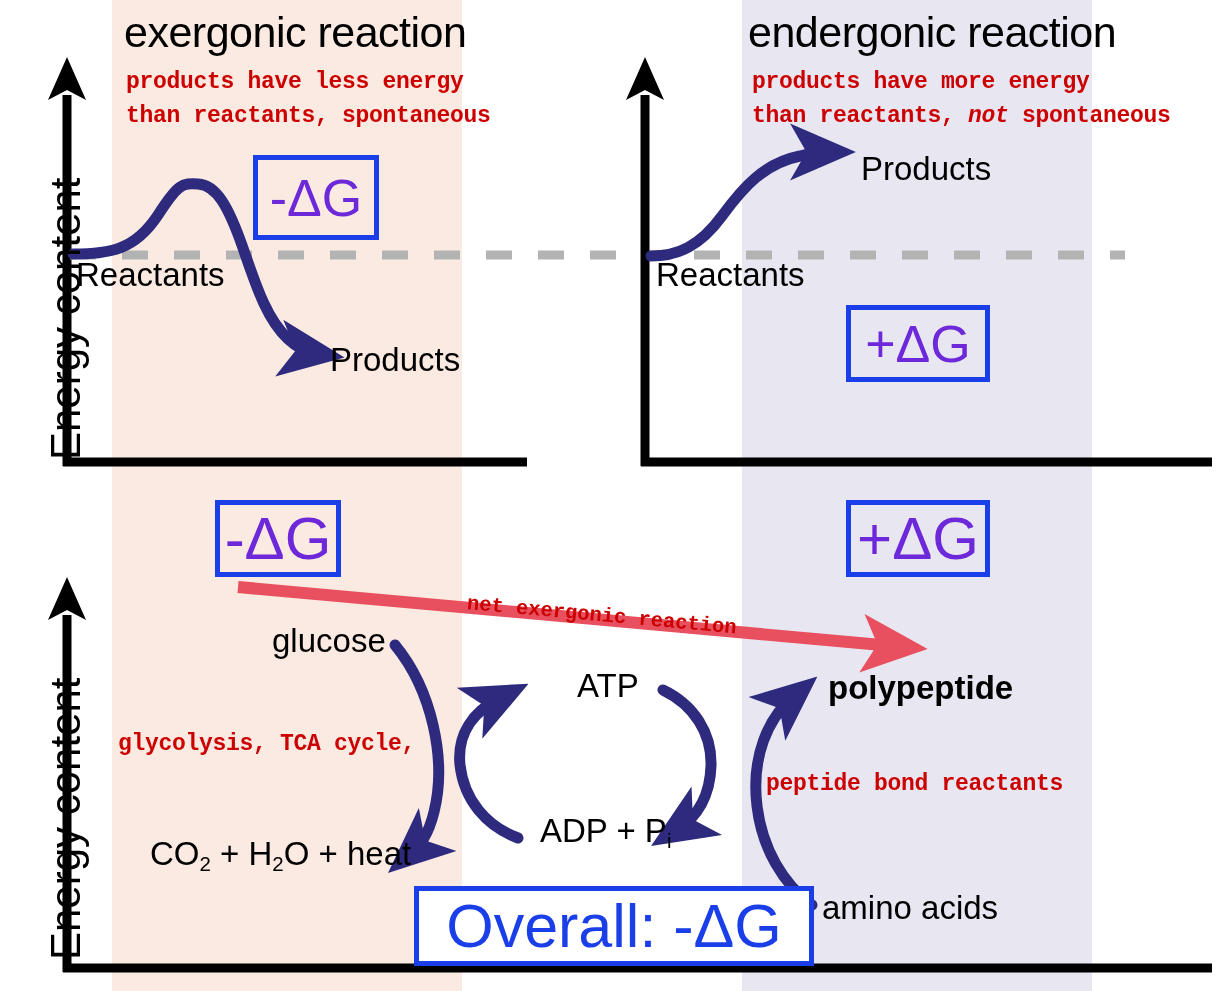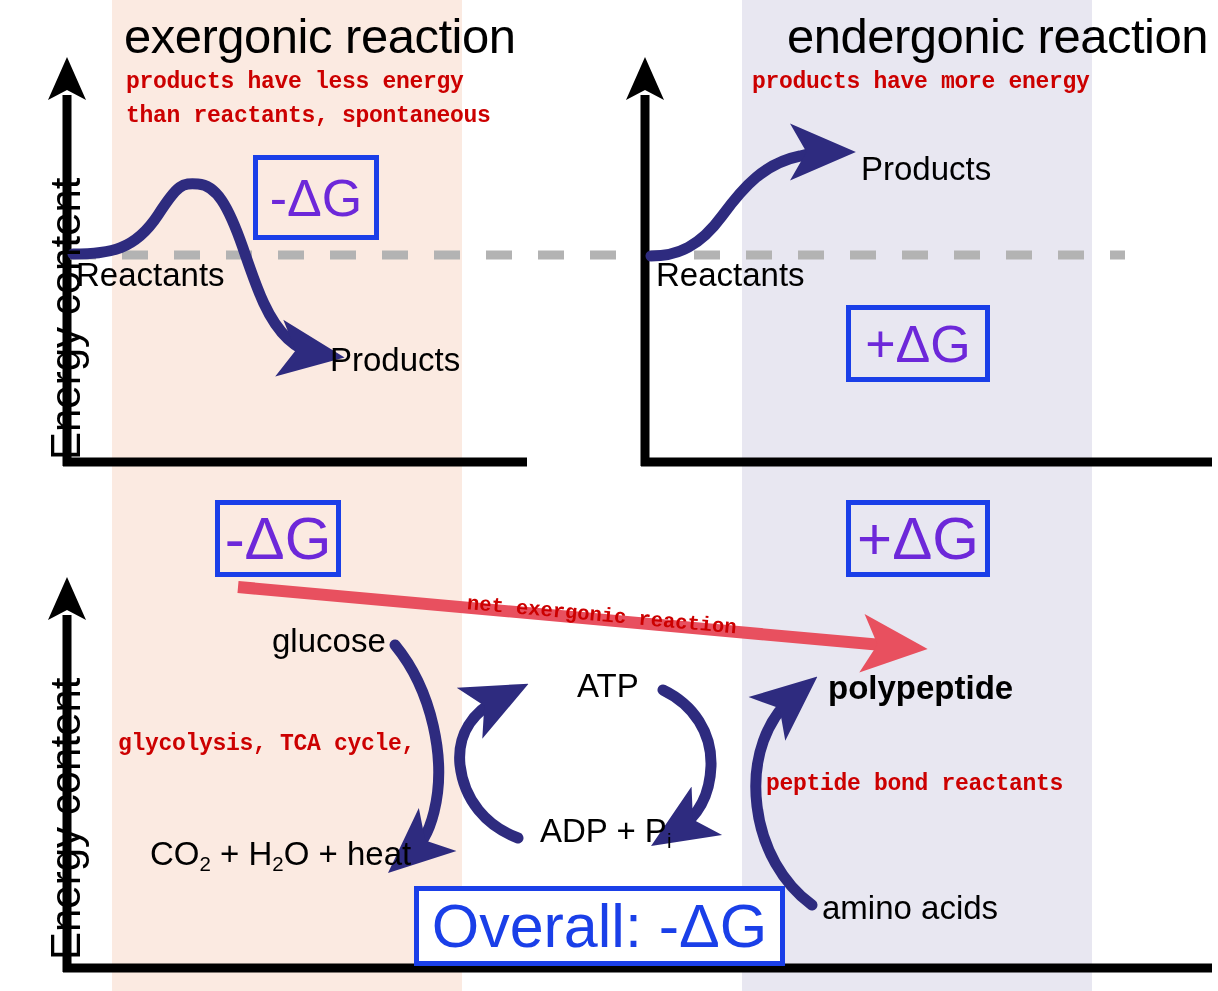--- a/index.html
+++ b/index.html
@@ -28,21 +28,21 @@
     position: absolute;
     left: 0; top: 0;
     width: 1218px;
     height: 991px;
     overflow: visible;
   }
 
   .txt { position: absolute; color: #000000; white-space: nowrap; }
 
   .panel-title {
-    font-size: 49px;
+    font-size: 43px;
     letter-spacing: -0.5px;
     text-align: right;
   }
   .annot {
     font-family: "Liberation Mono", monospace;
     color: #cc0000;
     font-size: 23px;
     font-weight: bold;
     letter-spacing: -0.3px;
   }
@@ -147,28 +147,31 @@
 
     <path d="M663,690 C694,705 712,733 711,766 C710,796 697,817 678,829" stroke="#2e2b7f" stroke-width="11" fill="none" stroke-linecap="round" marker-end="url(#navyhead)"></path>
 
     <path d="M812,905 C783,884 762,848 757,806 C751,757 768,718 793,697" stroke="#2e2b7f" stroke-width="11" fill="none" stroke-linecap="round" marker-end="url(#navyhead)"></path>
   </svg>
 
   <div class="axis-label" style="left:42px; top:460px;">Energy content</div>
   <div class="axis-label" style="left:42px; top:960px;">Energy content</div>
 
   <div class="txt panel-title" style="left:124px; top:8px;">exergonic reaction</div>
-  <div class="txt panel-title" style="left:748px; top:8px;margin-left:39px;">endergonic reaction</div>
+  <div class="txt panel-title" style="left:748px; top:8px;">endergonic reaction</div>
 
   <div class="txt annot" style="left:126px; top:69px;">products have less energy</div>
   <div class="txt annot" style="left:126px; top:103px;">
     <span>than reactants, </span><i></i><span>spontaneous</span>
   </div>
 
   <div class="txt annot" style="left:752px; top:69px;">products have more energy</div>
+  <div class="txt annot" style="left:752px; top:103px;">
+    <span>than reactants, </span><i>not</i><span> spontaneous</span>
+  </div>
 
   <div class="dg-box" style="left:253px; top:155px; width:126px; height:85px;">-ΔG</div>
   <div class="dg-box" style="left:846px; top:305px; width:144px; height:77px;">+ΔG</div>
 
   <div class="txt species" style="left:76px; top:256px;">Reactants</div>
   <div class="txt species" style="left:330px; top:341px;">Products</div>
   <div class="txt species" style="left:656px; top:256px;">Reactants</div>
   <div class="txt species" style="left:861px; top:150px;">Products</div>
 
   <div class="dg-box big" style="left:215px; top:500px; width:126px; height:77px;">-ΔG</div>
@@ -180,15 +183,15 @@
 
   <div class="txt annot" style="left:766px; top:771px;">peptide bond reactants</div>
 
   <div class="txt species" style="left:272px; top:622px;">glucose</div>
   <div class="txt species" style="left:150px; top:835px;">CO<sub>2</sub> + H<sub>2</sub>O + heat</div>
   <div class="txt species" style="left:577px; top:667px;">ATP</div>
   <div class="txt species" style="left:540px; top:812px;">ADP + P<sub>i</sub></div>
   <div class="txt species" style="left:828px; top:669px;font-weight:bold;">polypeptide</div>
   <div class="txt species" style="left:822px; top:889px;">amino acids</div>
 
-  <div id="overall-box" style="left:414px; top:886px; width:371px; height:80px;">Overall: -ΔG</div>
+  <div id="overall-box" style="left:414px; top:886px; width:400px; height:80px;">Overall: -ΔG</div>
 
 </div>
 
 </body></html>

